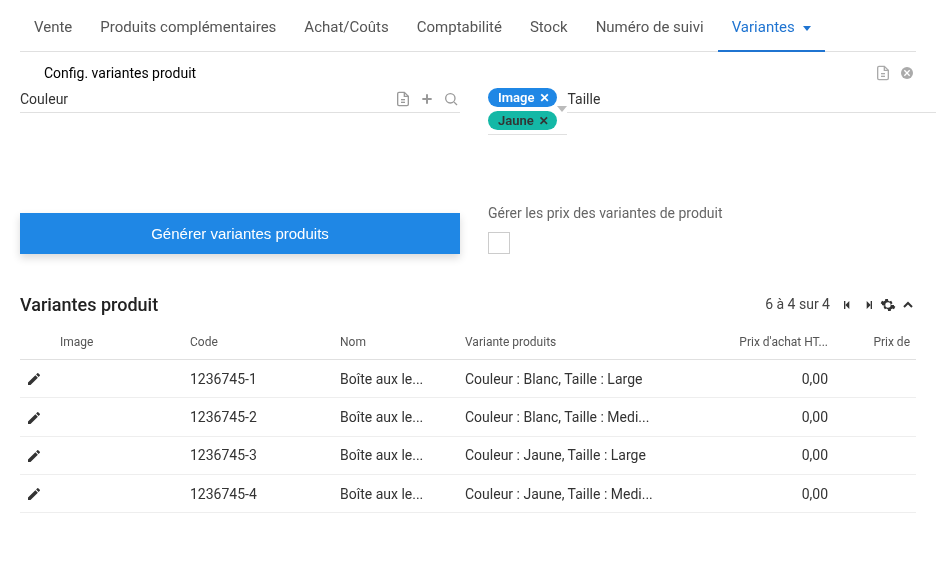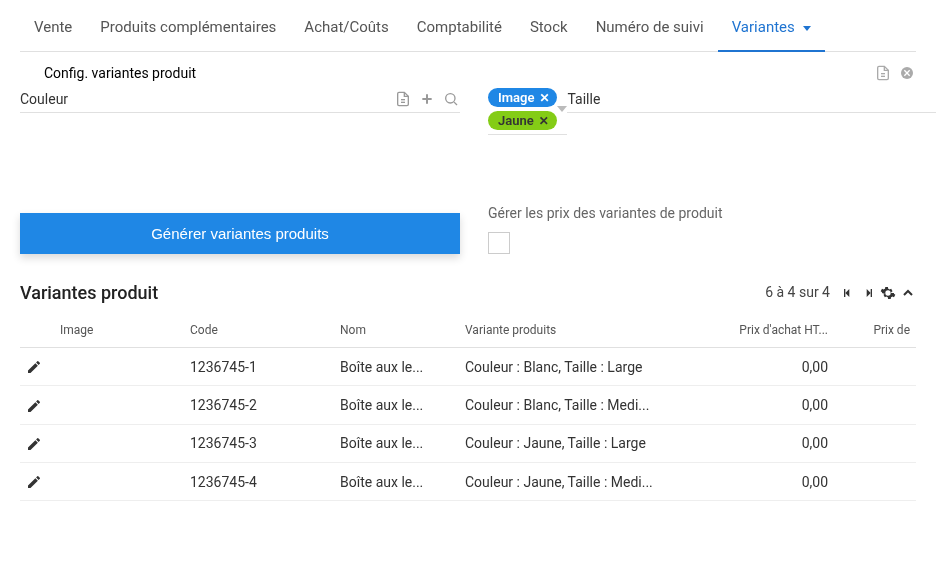--- a/index.html
+++ b/index.html
@@ -86,21 +86,21 @@
   .tags { display:flex; gap:4px; flex-wrap:wrap; }
   .tag {
     display:inline-flex; align-items:center;
     border-radius: 10px;
     padding: 2px 8px 2px 10px;
     font-size: 13px;
     font-weight: 600;
     gap:5px;
   }
   .tag.blue { background:#1f87e5; color:#fff; }
-  .tag.yellow { background:#84cc16; color:#333; }
+  .tag.yellow { background:#14b8a6; color:#333; }
   .tag-x { font-weight:700; cursor:pointer; font-size:12px; }
   .dd-caret {
     width:0;height:0;
     border-left:5px solid transparent;
     border-right:5px solid transparent;
     border-top:6px solid #bbb;
     cursor:pointer;
   }
 
   
@@ -124,21 +124,21 @@
   .price-label { color:#666; font-size:14px; margin-bottom:11px; }
   .chk {
     width:22px;height:22px; border:1px solid #ccc; background:#fff; cursor:pointer;
   }
 
   
   .tbl-header {
     display:flex;
     justify-content:space-between;
     align-items:center;
-    margin-top: 28px;
+    margin-top: 40px;
     margin-bottom: 10px;
   }
   .tbl-title { font-size:18px; font-weight:500; color:#222; }
   .tbl-pager { display:flex; align-items:center; gap:10px; color:#444; font-size:14px; }
   .pager-icons { display:flex; align-items:center; gap:4px; }
   .pg-btn { cursor:pointer; color:#333; }
 
   table.grid {
     width:100%;
     border-collapse: collapse;

